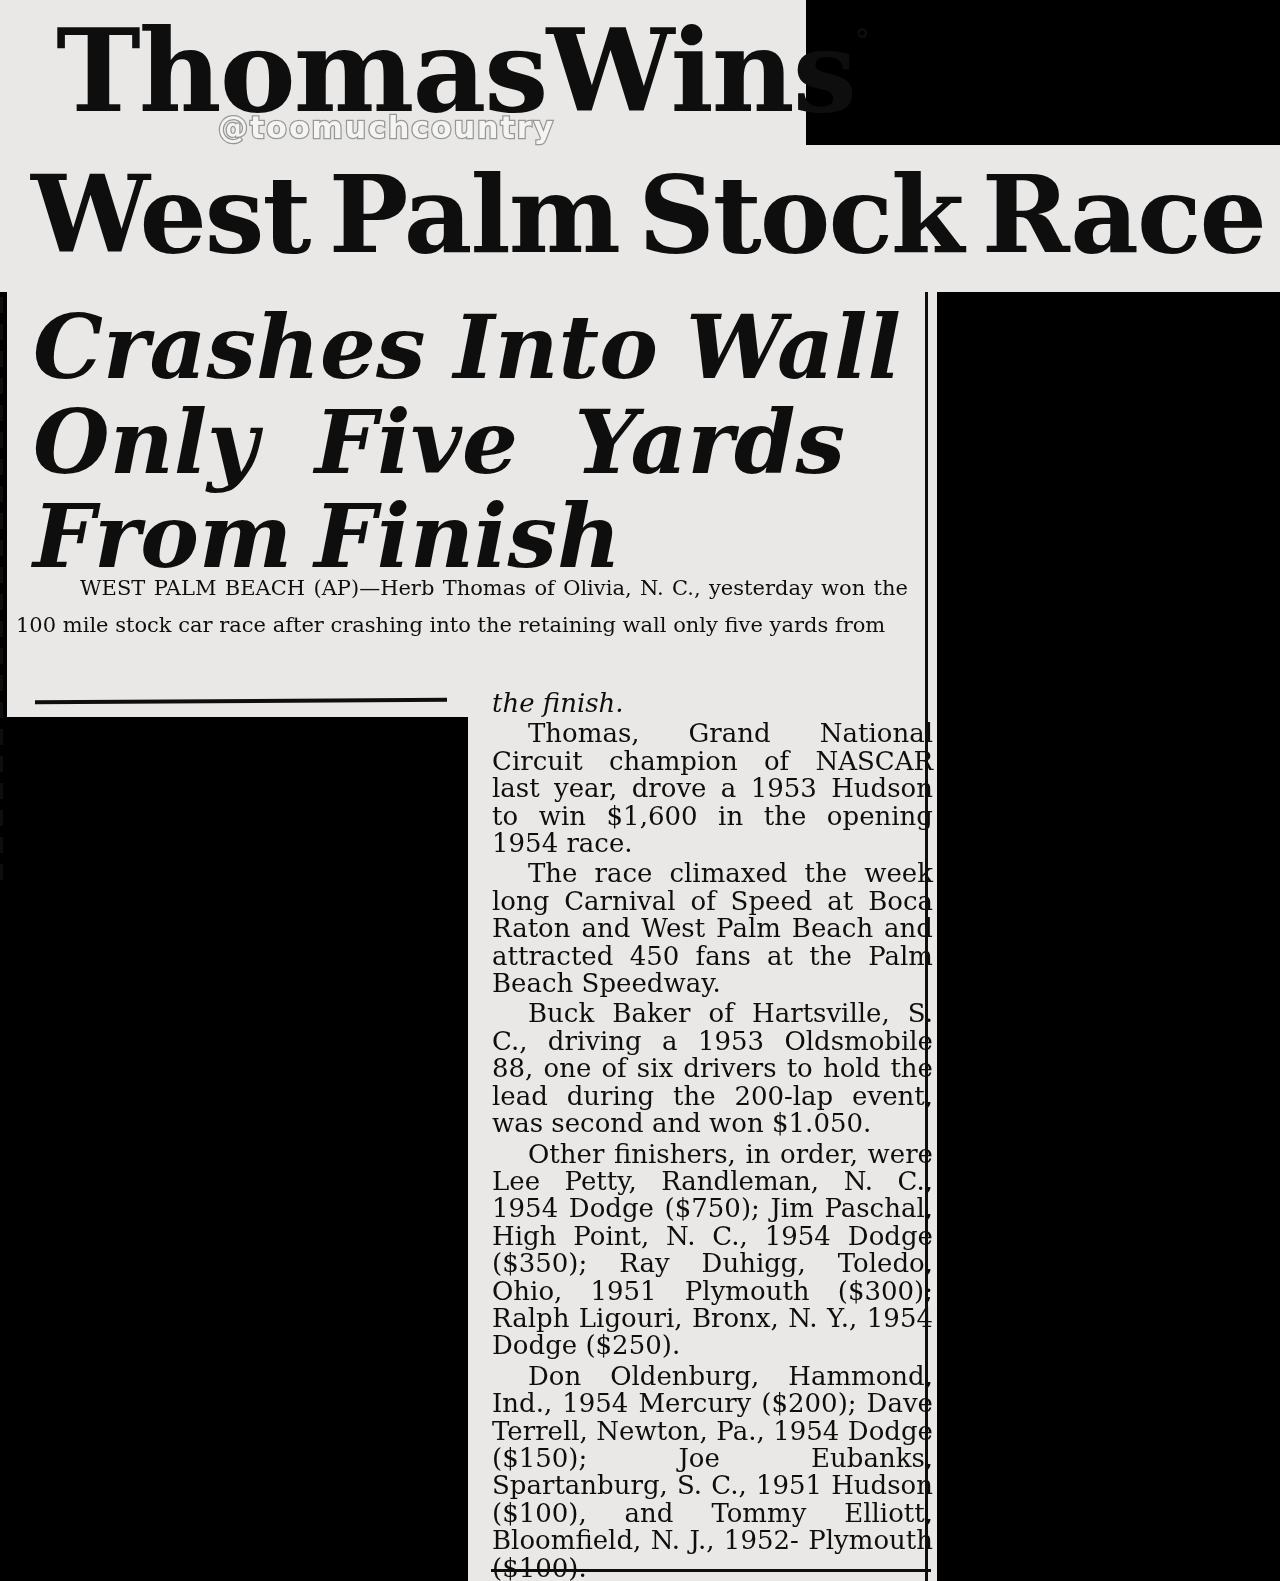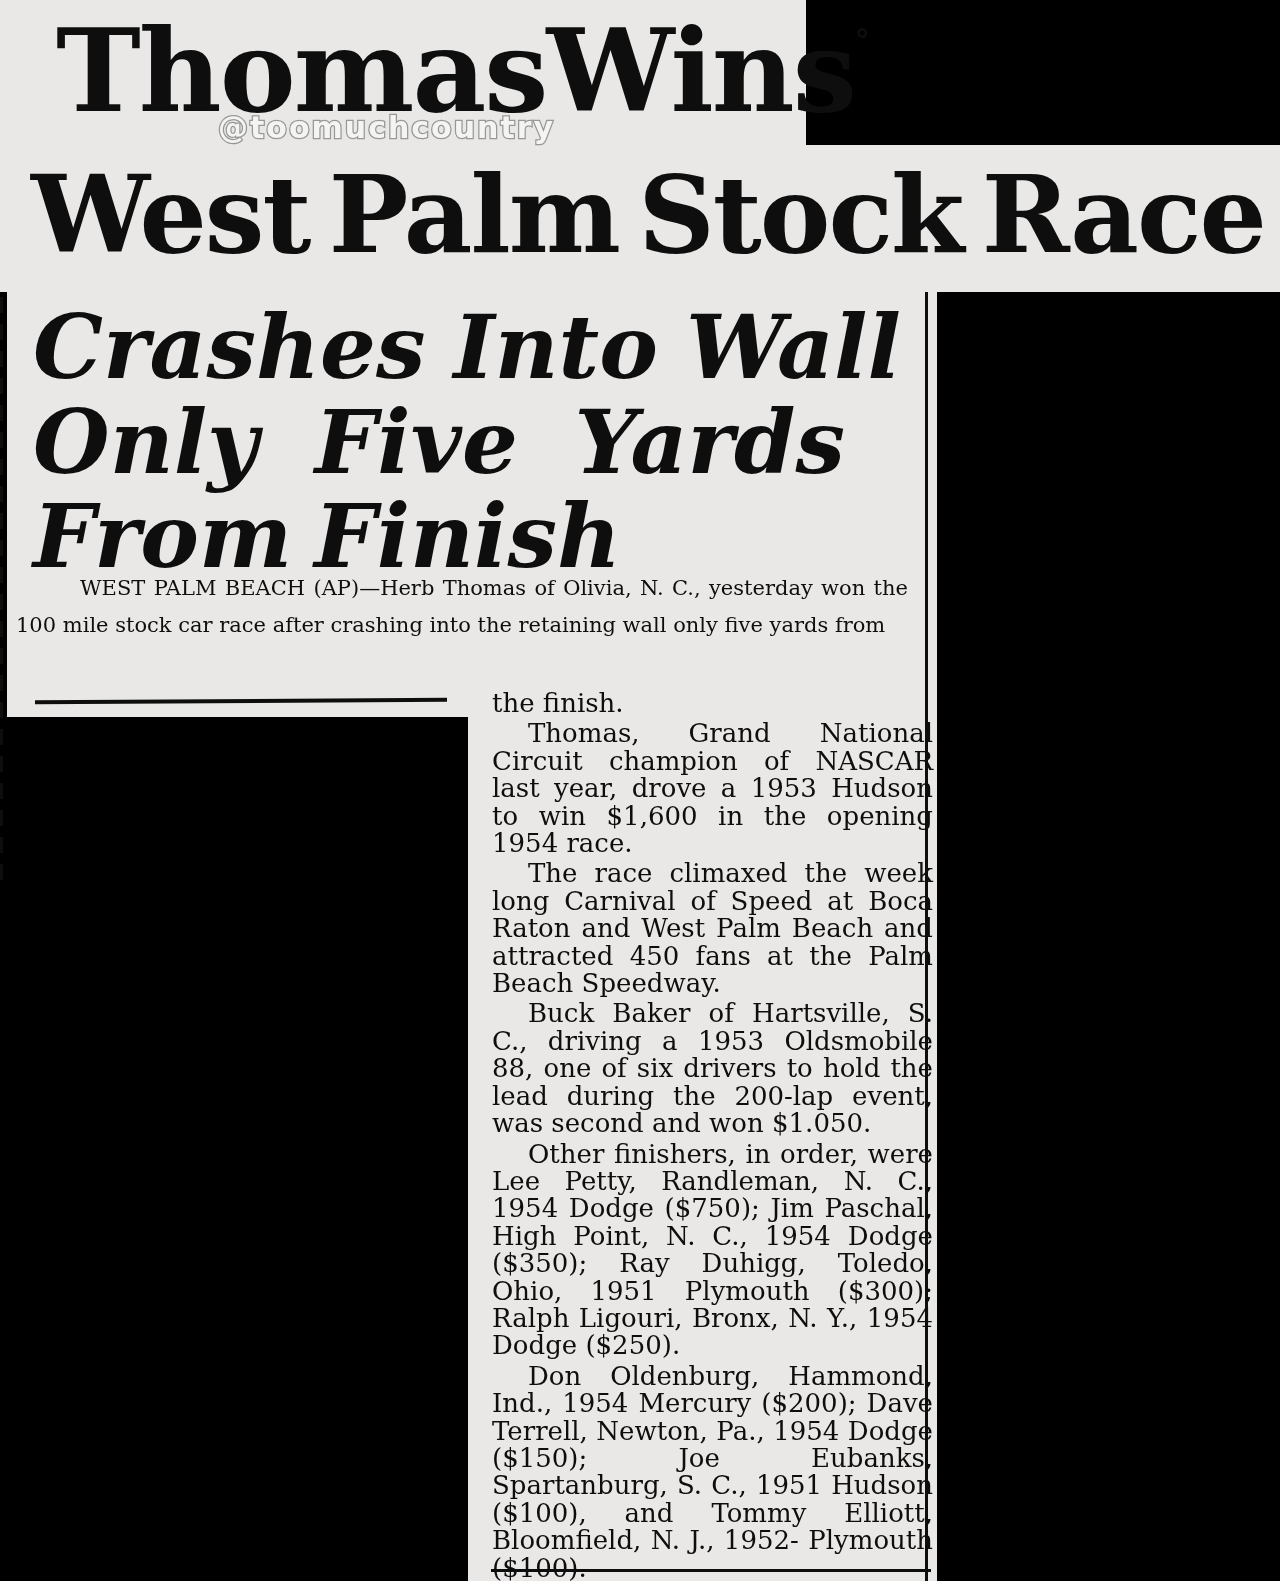--- a/index.html
+++ b/index.html
@@ -60,21 +60,21 @@
     background:repeating-linear-gradient(180deg,var(--ink) 0 16px,transparent 16px 27px);
   }
 
   #column{
     position:absolute;left:492px;top:690px;width:441px;
     font-size:26px;line-height:27.4px;
     text-align:justify;
     color:var(--ink);
   }
   #column p{margin:0 0 3px 0;text-indent:36px;}
-  #column p.no-indent{text-indent:0;}
+  #column p.no-indent{text-indent:0;font-style:italic;}
 
   #watermark{
     position:absolute;left:218px;top:110px;
     font-family:"DejaVu Sans", sans-serif;
     font-weight:bold;font-size:30px;letter-spacing:2px;
     color:var(--watermark-fill);
     -webkit-text-stroke:2.5px var(--watermark-outline);
     paint-order:stroke fill;
     text-shadow:0 0 1px var(--watermark-outline);
     white-space:nowrap;

